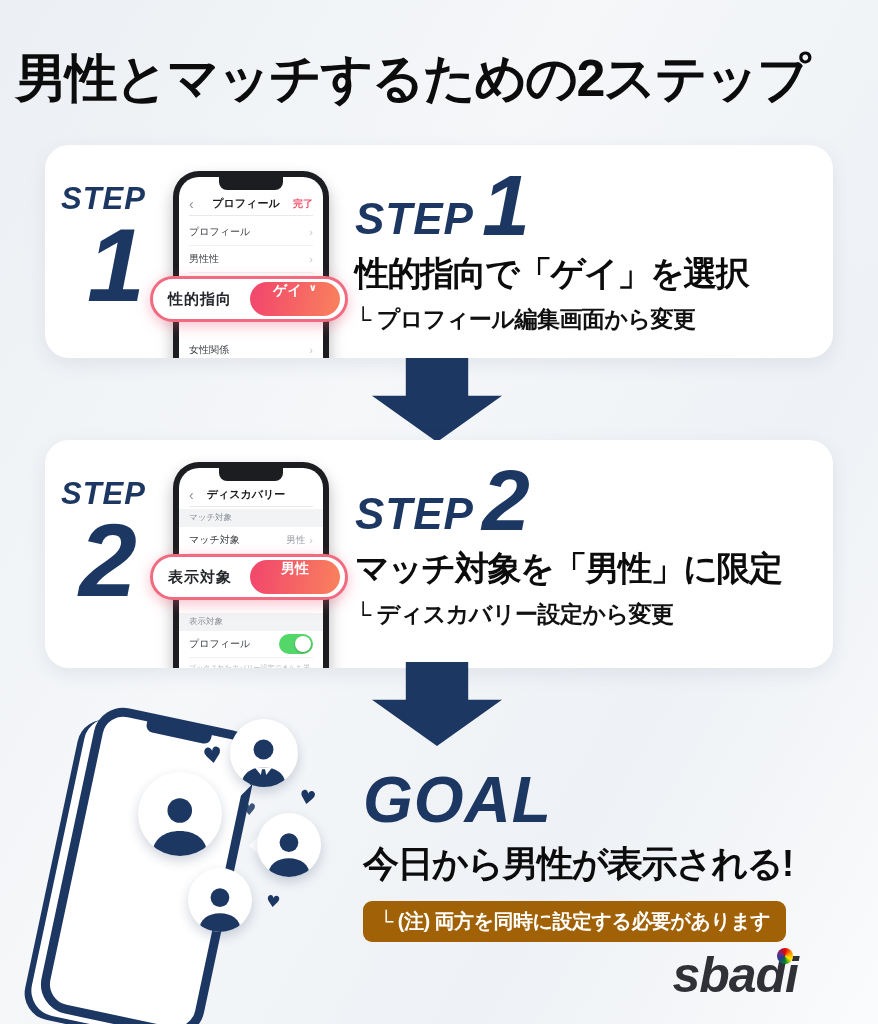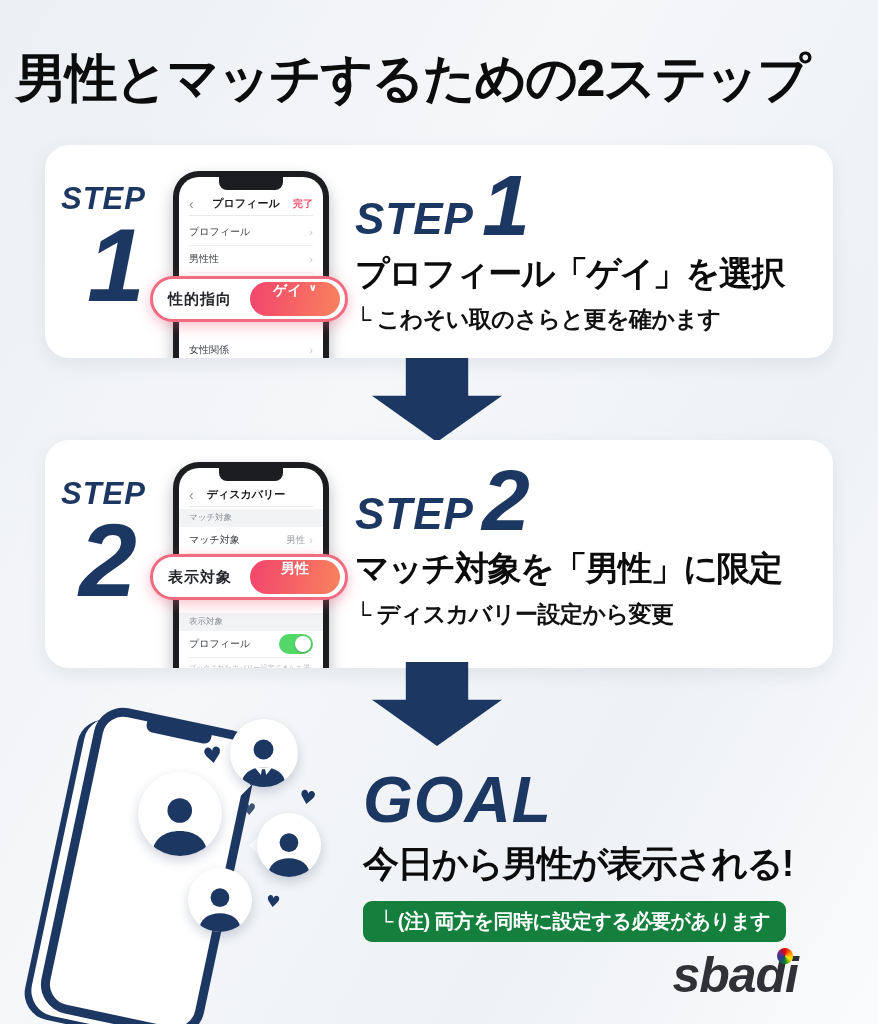--- a/index.html
+++ b/index.html
@@ -118,21 +118,21 @@
   .heart { position:absolute; color:#1d3763; line-height:1; font-family:"DejaVu Sans",sans-serif; }
   #heart1 { left:203px; top:745px; font-size:22px; transform:rotate(-8deg); }
   #heart2 { left:299px; top:788px; font-size:19px; transform:rotate(10deg); }
   #heart3 { left:242px; top:802px; font-size:16px; opacity:.85; }
   #heart4 { left:266px; top:894px; font-size:16px; transform:rotate(6deg); }
 
   
   .goal-text { position:absolute; left:363px; top:768px; width:480px; }
   .goal-label { font-size:64px; font-style:italic; font-weight:900; color:#1d3763; line-height:1; letter-spacing:1px; }
   .goal-heading { margin-top:8px; font-size:36px; font-weight:900; color:#0c0c0d; letter-spacing:-1.5px; white-space:nowrap; }
-  .goal-badge { display:inline-block; margin-top:12px; background:#15803d; color:#fff; font-weight:800; font-size:20px; letter-spacing:-.5px; padding:7px 16px; border-radius:9px; }
+  .goal-badge { display:inline-block; margin-top:12px; background:#a16207; color:#fff; font-weight:800; font-size:20px; letter-spacing:-.5px; padding:7px 16px; border-radius:9px; }
 
   
   .brand { position:absolute; right:26px; top:946px; font-size:50px; font-style:italic; font-weight:900; color:#303136; letter-spacing:-1px; }
   .rainbow-dot { position:absolute; right:5px; top:2px; width:16px; height:16px; border-radius:50%;
     background:conic-gradient(#e40303,#ff8c00,#ffed00,#008026,#24408e,#732982,#e40303); }
 </style>
 </head>
 <body>
 
 <div class="canvas">
@@ -183,22 +183,22 @@
         <span>ゲイ</span>
         <span class="dchev">∨</span>
       </span>
     </div>
 
     <div class="step-text">
       <div class="step-line">
         <span class="sw">STEP</span>
         <span class="sn">1</span>
       </div>
-      <div class="step-heading">プロフィール「ゲイ」を選択</div>
-      <div class="step-note">└ こわそい取のさらと更を確かます</div>
+      <div class="step-heading">性的指向で「ゲイ」を選択</div>
+      <div class="step-note">└ プロフィール編集画面から変更</div>
     </div>
   </section>
 
   <div class="block-arrow" id="arrow1"></div>
 
   <section class="card" id="card2">
     <div class="step-big">
       <span class="w">STEP</span>
       <span class="n">2</span>
     </div>

